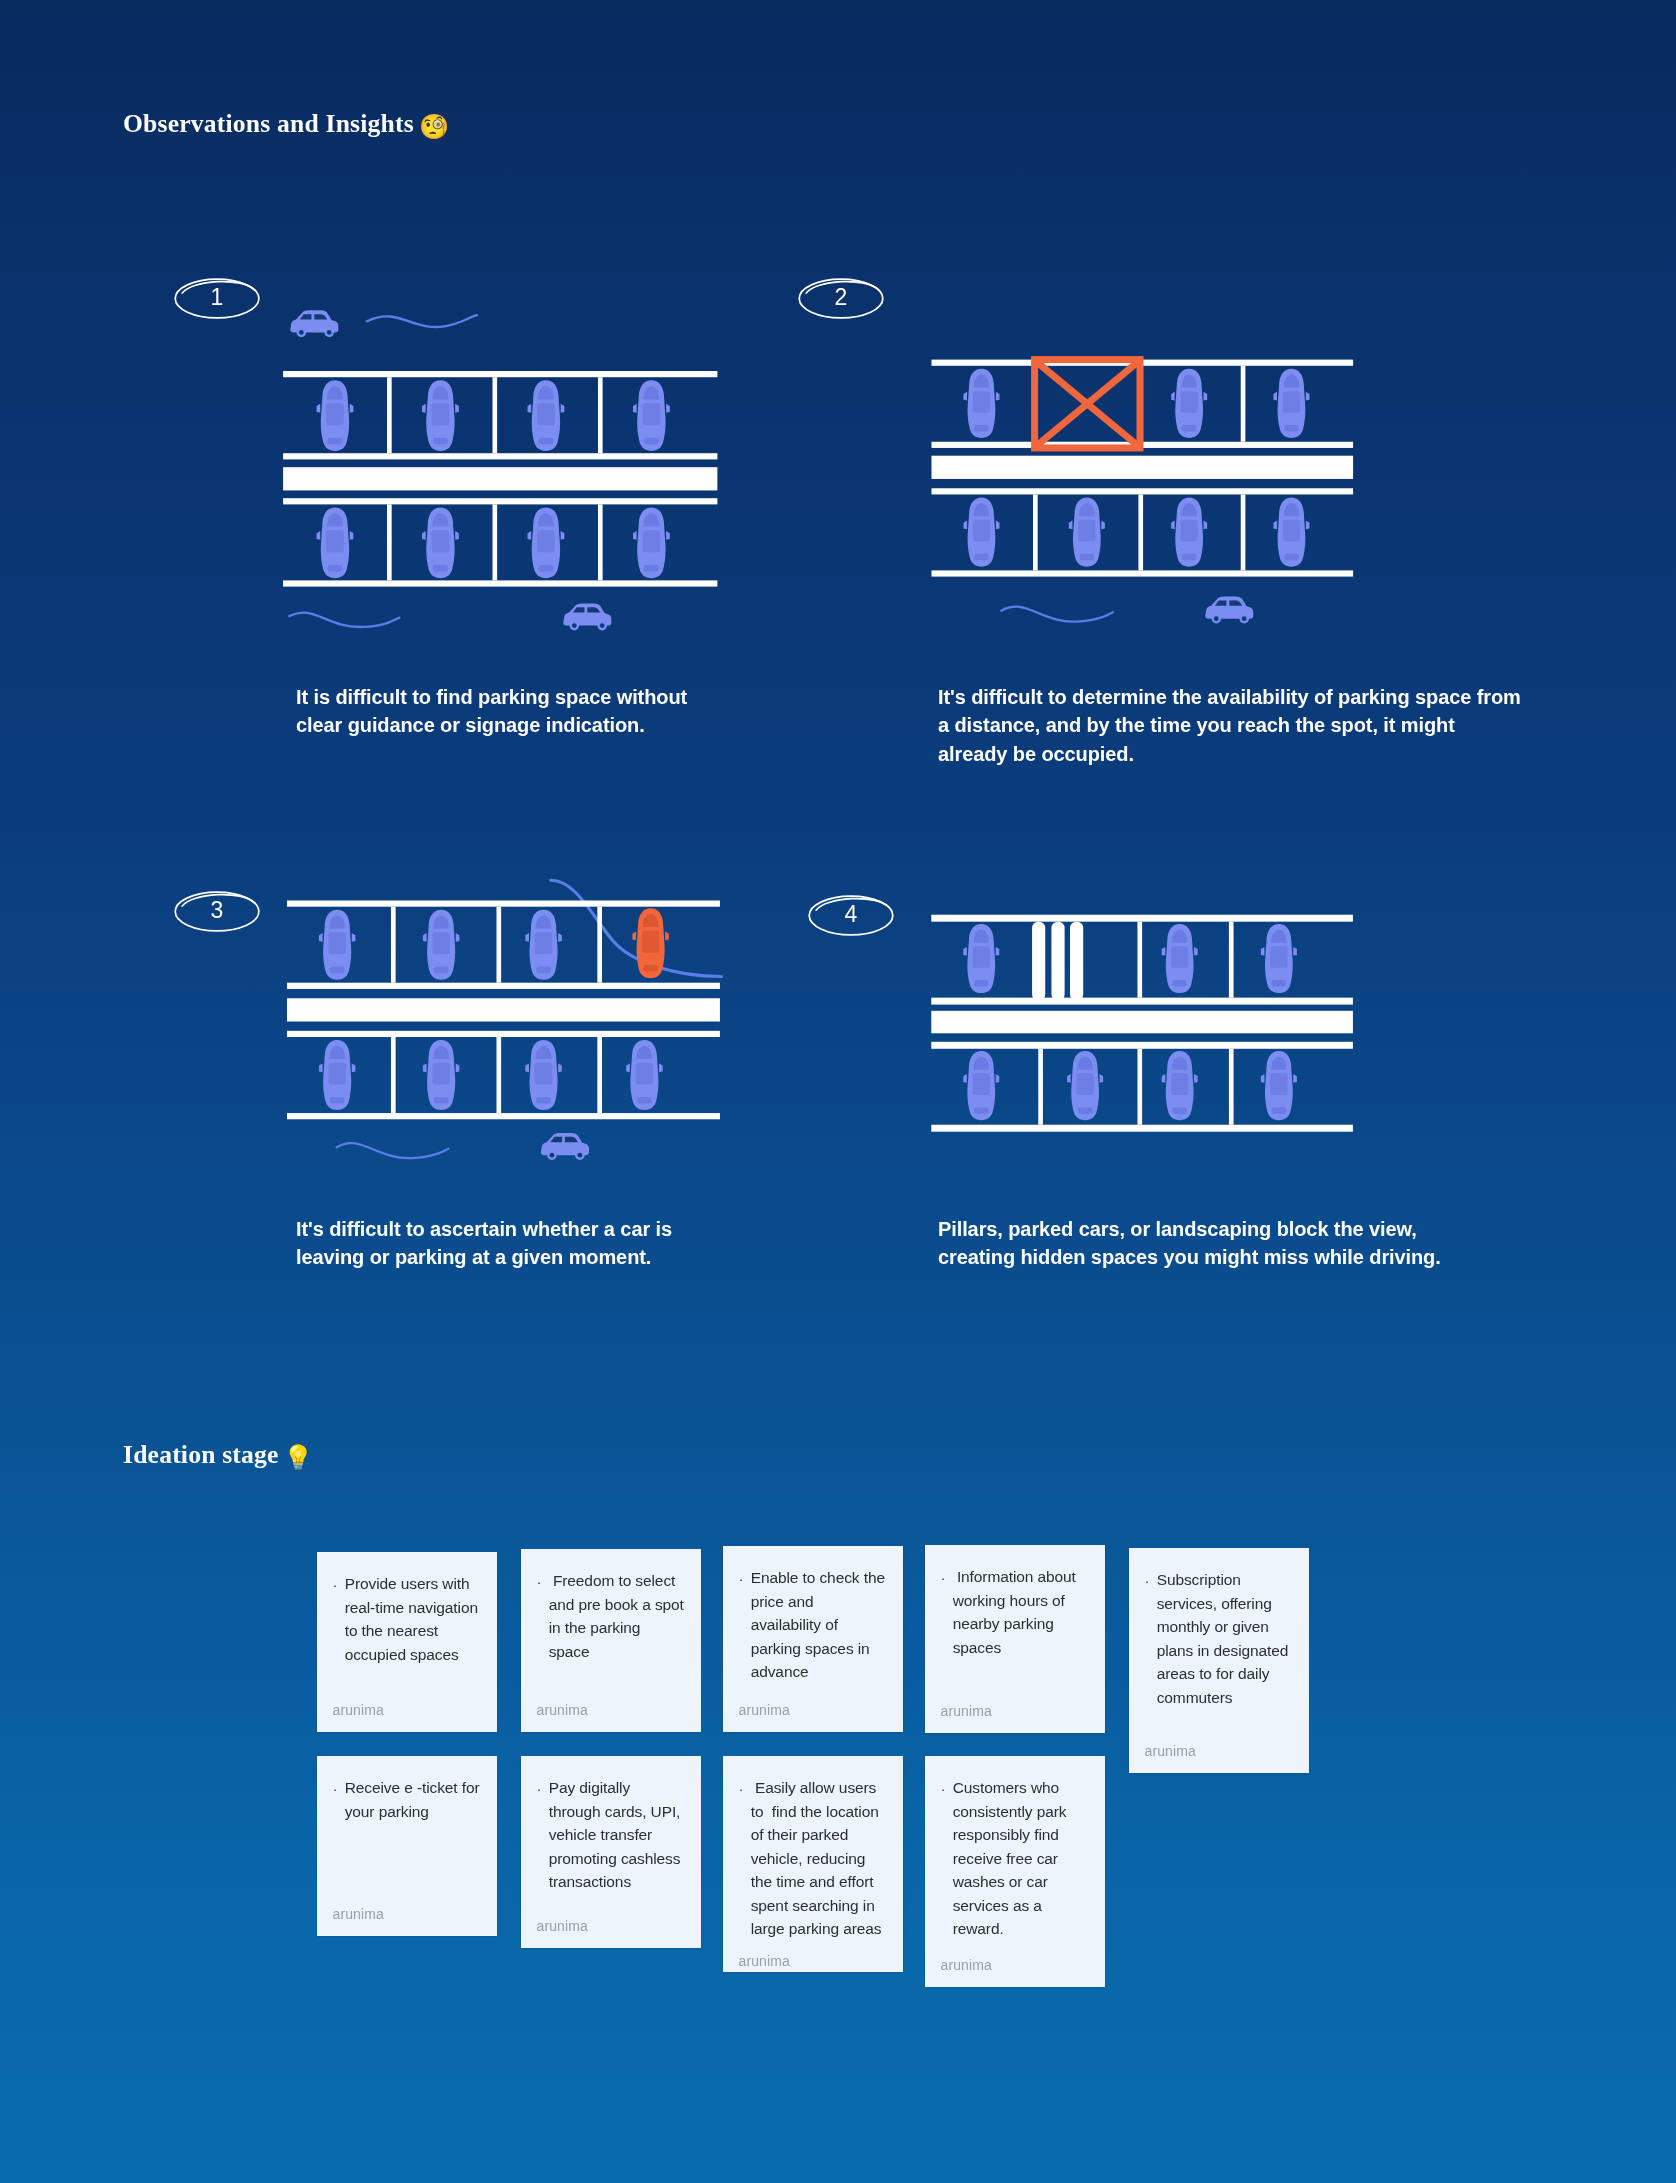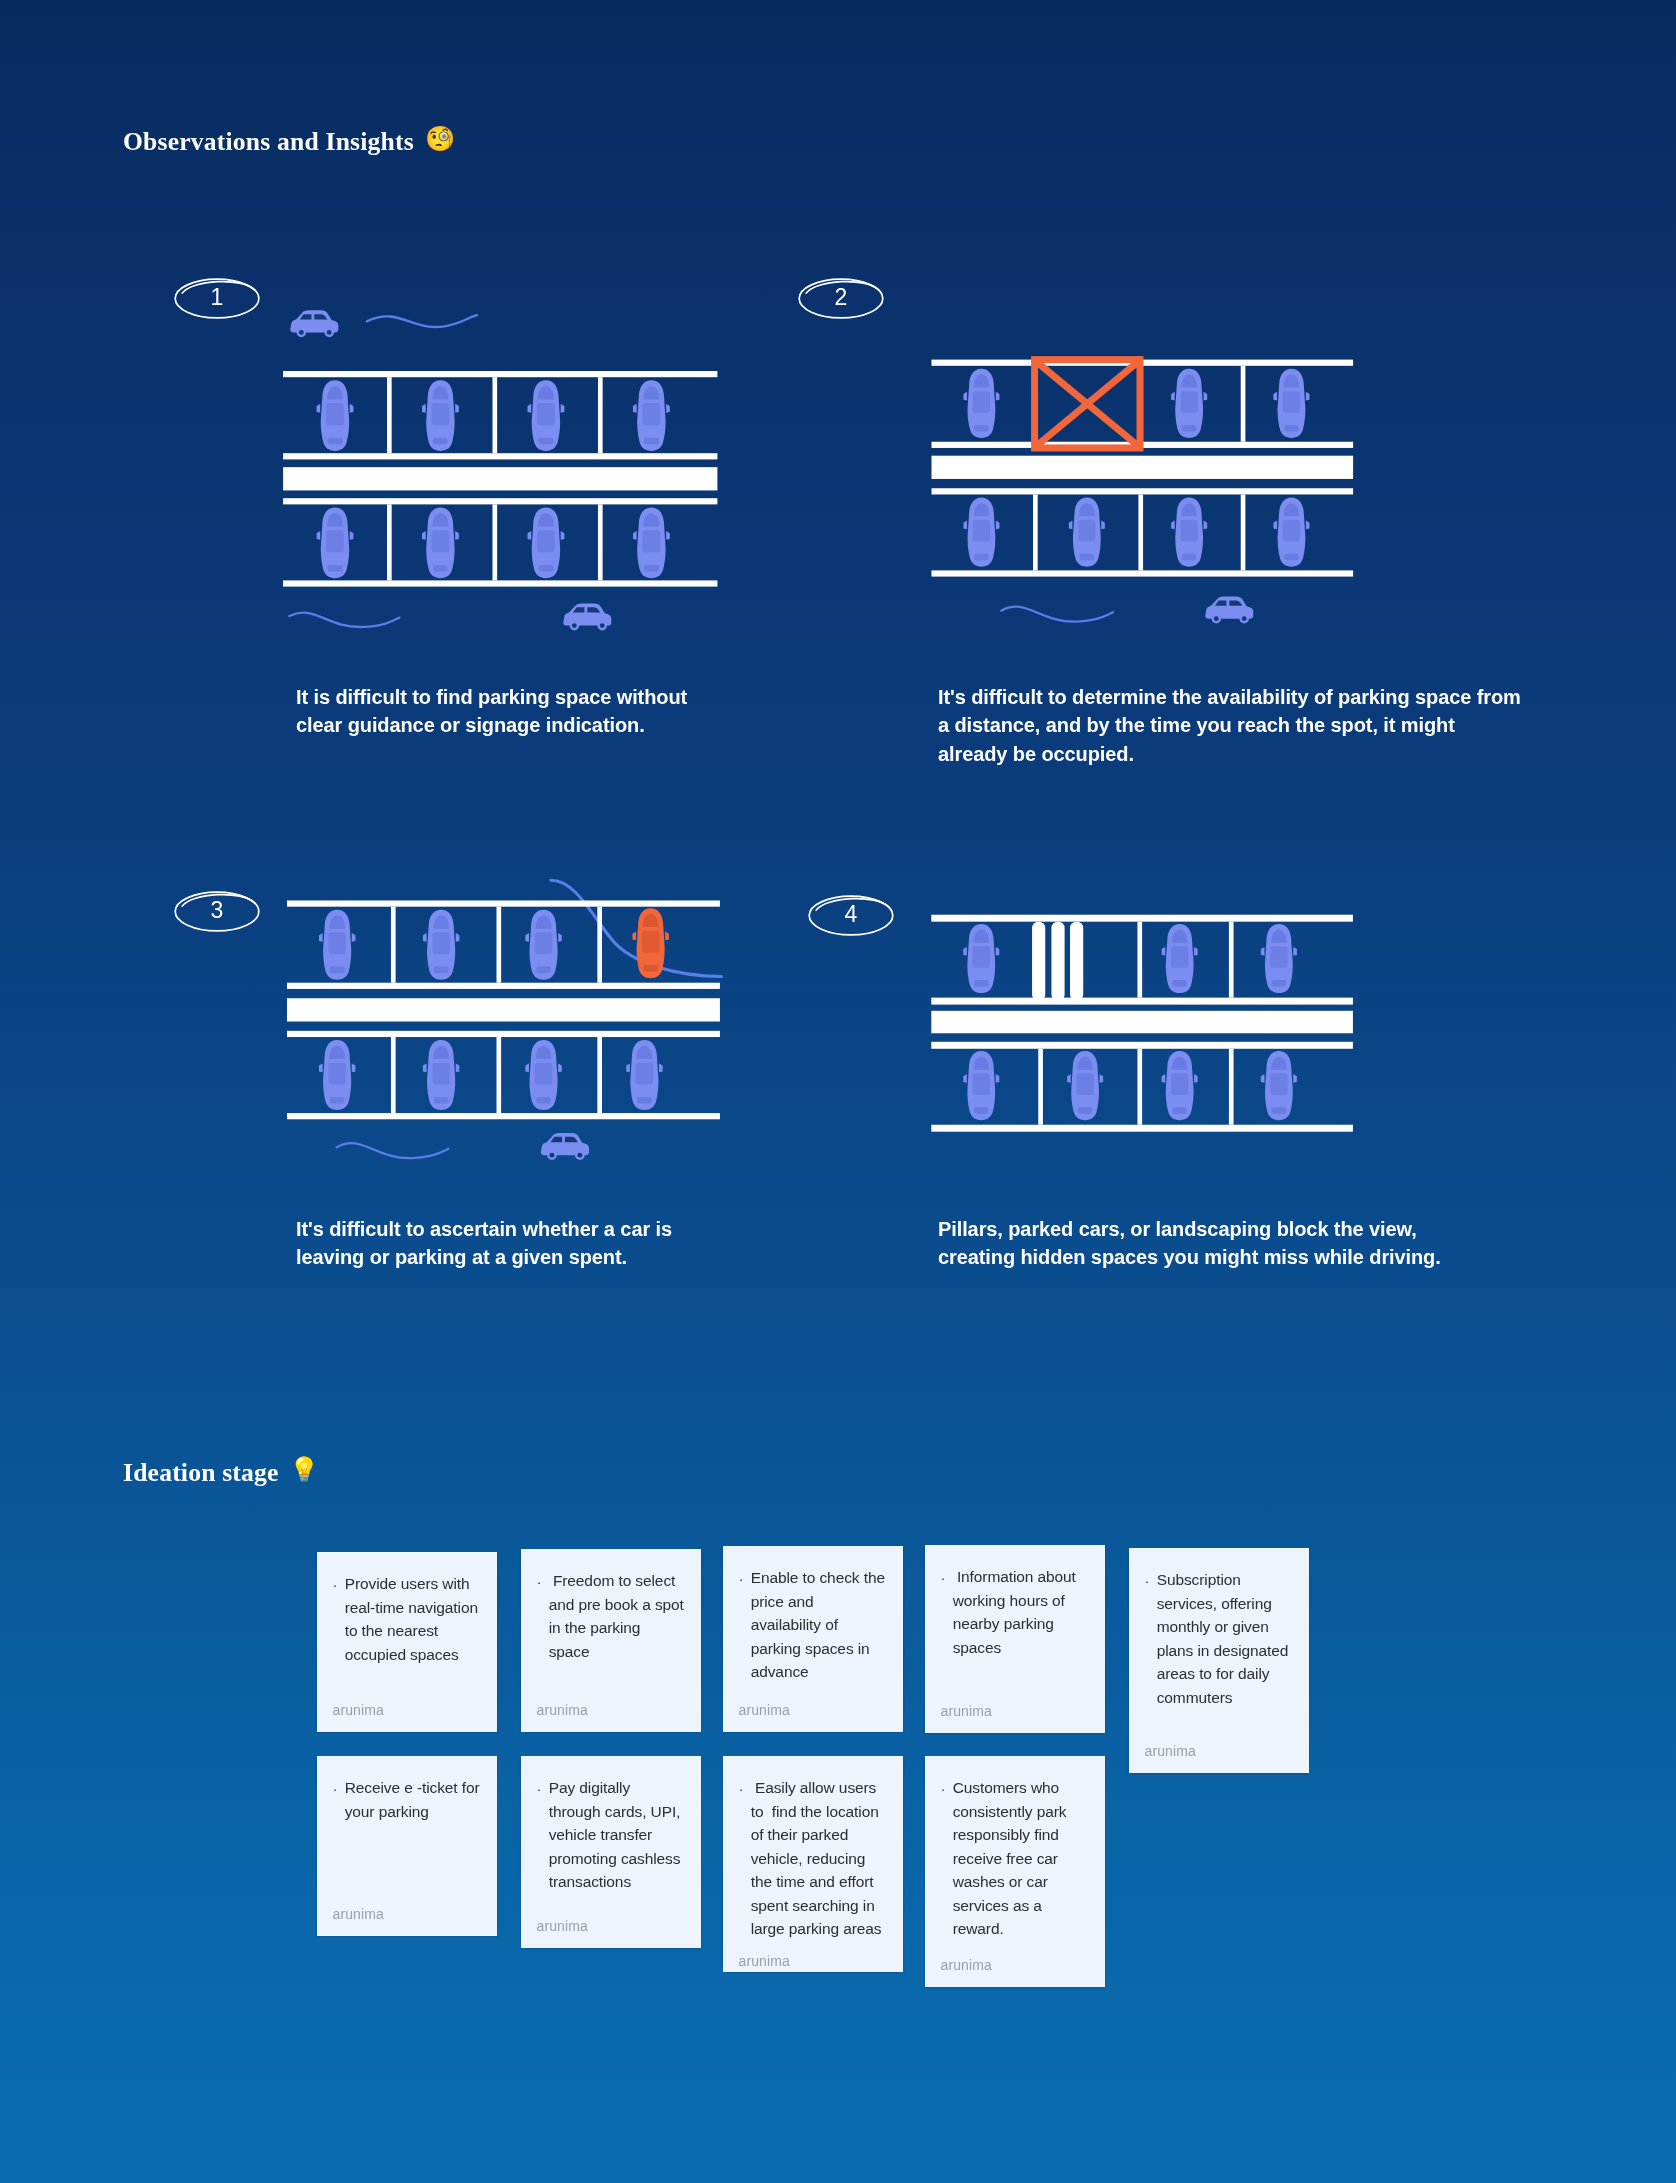--- a/index.html
+++ b/index.html
@@ -31,23 +31,22 @@
   }
 
   
   .section-heading {
     position: absolute;
     font-family: "Liberation Serif", serif;
     font-weight: bold;
     color: #ffffff;
     white-space: nowrap;
     display: flex;
-    align-items: flex-start;
-    gap: 11px;
-    margin-top: 18px;
+    align-items: flex-end;
+    gap: 5px;
   }
   .section-heading .htext { letter-spacing: 0.2px; }
   .section-heading .hemoji { font-size: .95em; line-height: 1; }
 
   #heading-observations { left: 123px; top: 109px; font-size: 25.6px; }
   #heading-ideation     { left: 123px; top: 1440px; font-size: 25.6px; }
 
   
   .observation { position: absolute; }
 
@@ -338,21 +337,21 @@
       <g transform="translate(440,208) scale(.94)">
           <use href="#topcar"></use>
         </g>
 
       <path d="M64 348 C96 330, 114 364, 162 362 C188 361, 200 354, 208 350" fill="none" stroke="#5a7ee8" stroke-width="3" stroke-linecap="round"></path>
       <g transform="translate(326,326) scale(.62)">
           <use href="#sidecar"></use>
         </g>
     </svg>
 
-    <div class="caption" style="left:296px; top:1215px; width:439px;">It's difficult to ascertain whether a car is leaving or parking at a given spent.</div>
+    <div class="caption" style="left:296px; top:1215px; width:439px;">It's difficult to ascertain whether a car is leaving or parking at a given moment.</div>
   </div>
 
   <div class="observation">
 
     <div class="badge" style="left:805px; top:890px;">
       <svg viewBox="0 0 118 62">
         <ellipse cx="59" cy="33" rx="54" ry="25" fill="none" stroke="#ffffff" stroke-width="2.2"></ellipse>
         <path d="M14 26 C26 9, 92 5, 108 22" fill="none" stroke="#ffffff" stroke-width="2.2" stroke-linecap="round"></path>
       </svg>
       <span class="badge-num">4</span>

